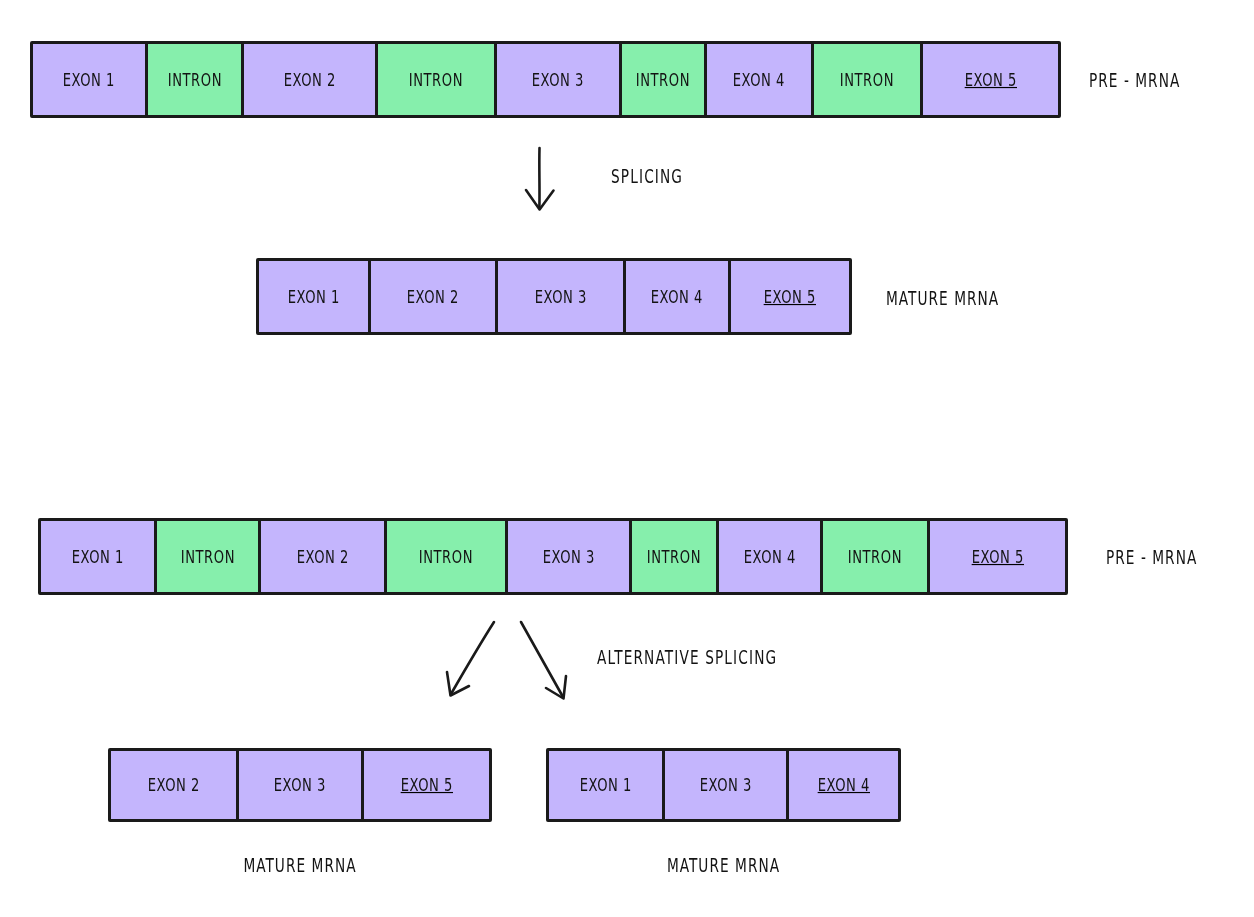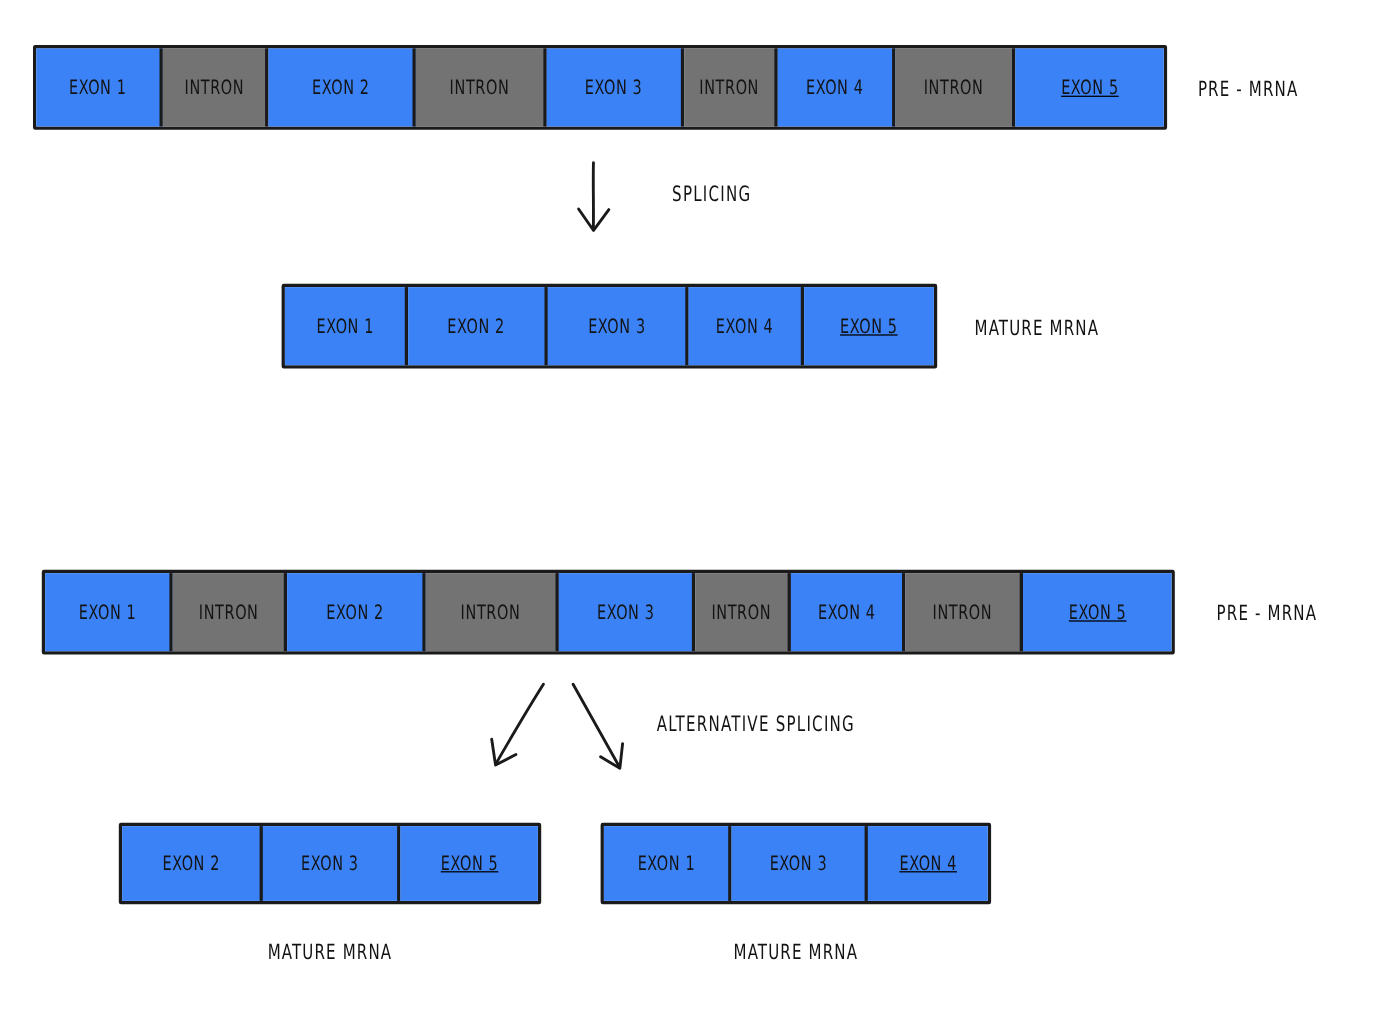--- a/index.html
+++ b/index.html
@@ -33,22 +33,22 @@
     display: flex;
     align-items: center;
     justify-content: center;
     border-right: 3px solid #1a1a1a;
     position: relative;
   }
   .seg:last-child {
     border-right: none;
     text-decoration: underline;
   }
-  .seg.exon  { background: #3b82f6; text-align: center; }
-  .seg.intron{ background: #737373; text-align: center; }
+  .seg.exon  { background: #c4b5fd; text-align: center; }
+  .seg.intron{ background: #86efac; text-align: center; }
 
   .seg-label {
     font-family: "DejaVu Sans Condensed", "DejaVu Sans", sans-serif;
     font-size: 15.5px;
     letter-spacing: 0.6px;
     color: #131313;
     white-space: nowrap;
     transform: scaleY(1.16) scaleX(0.94);
     font-weight: 500;
   }

